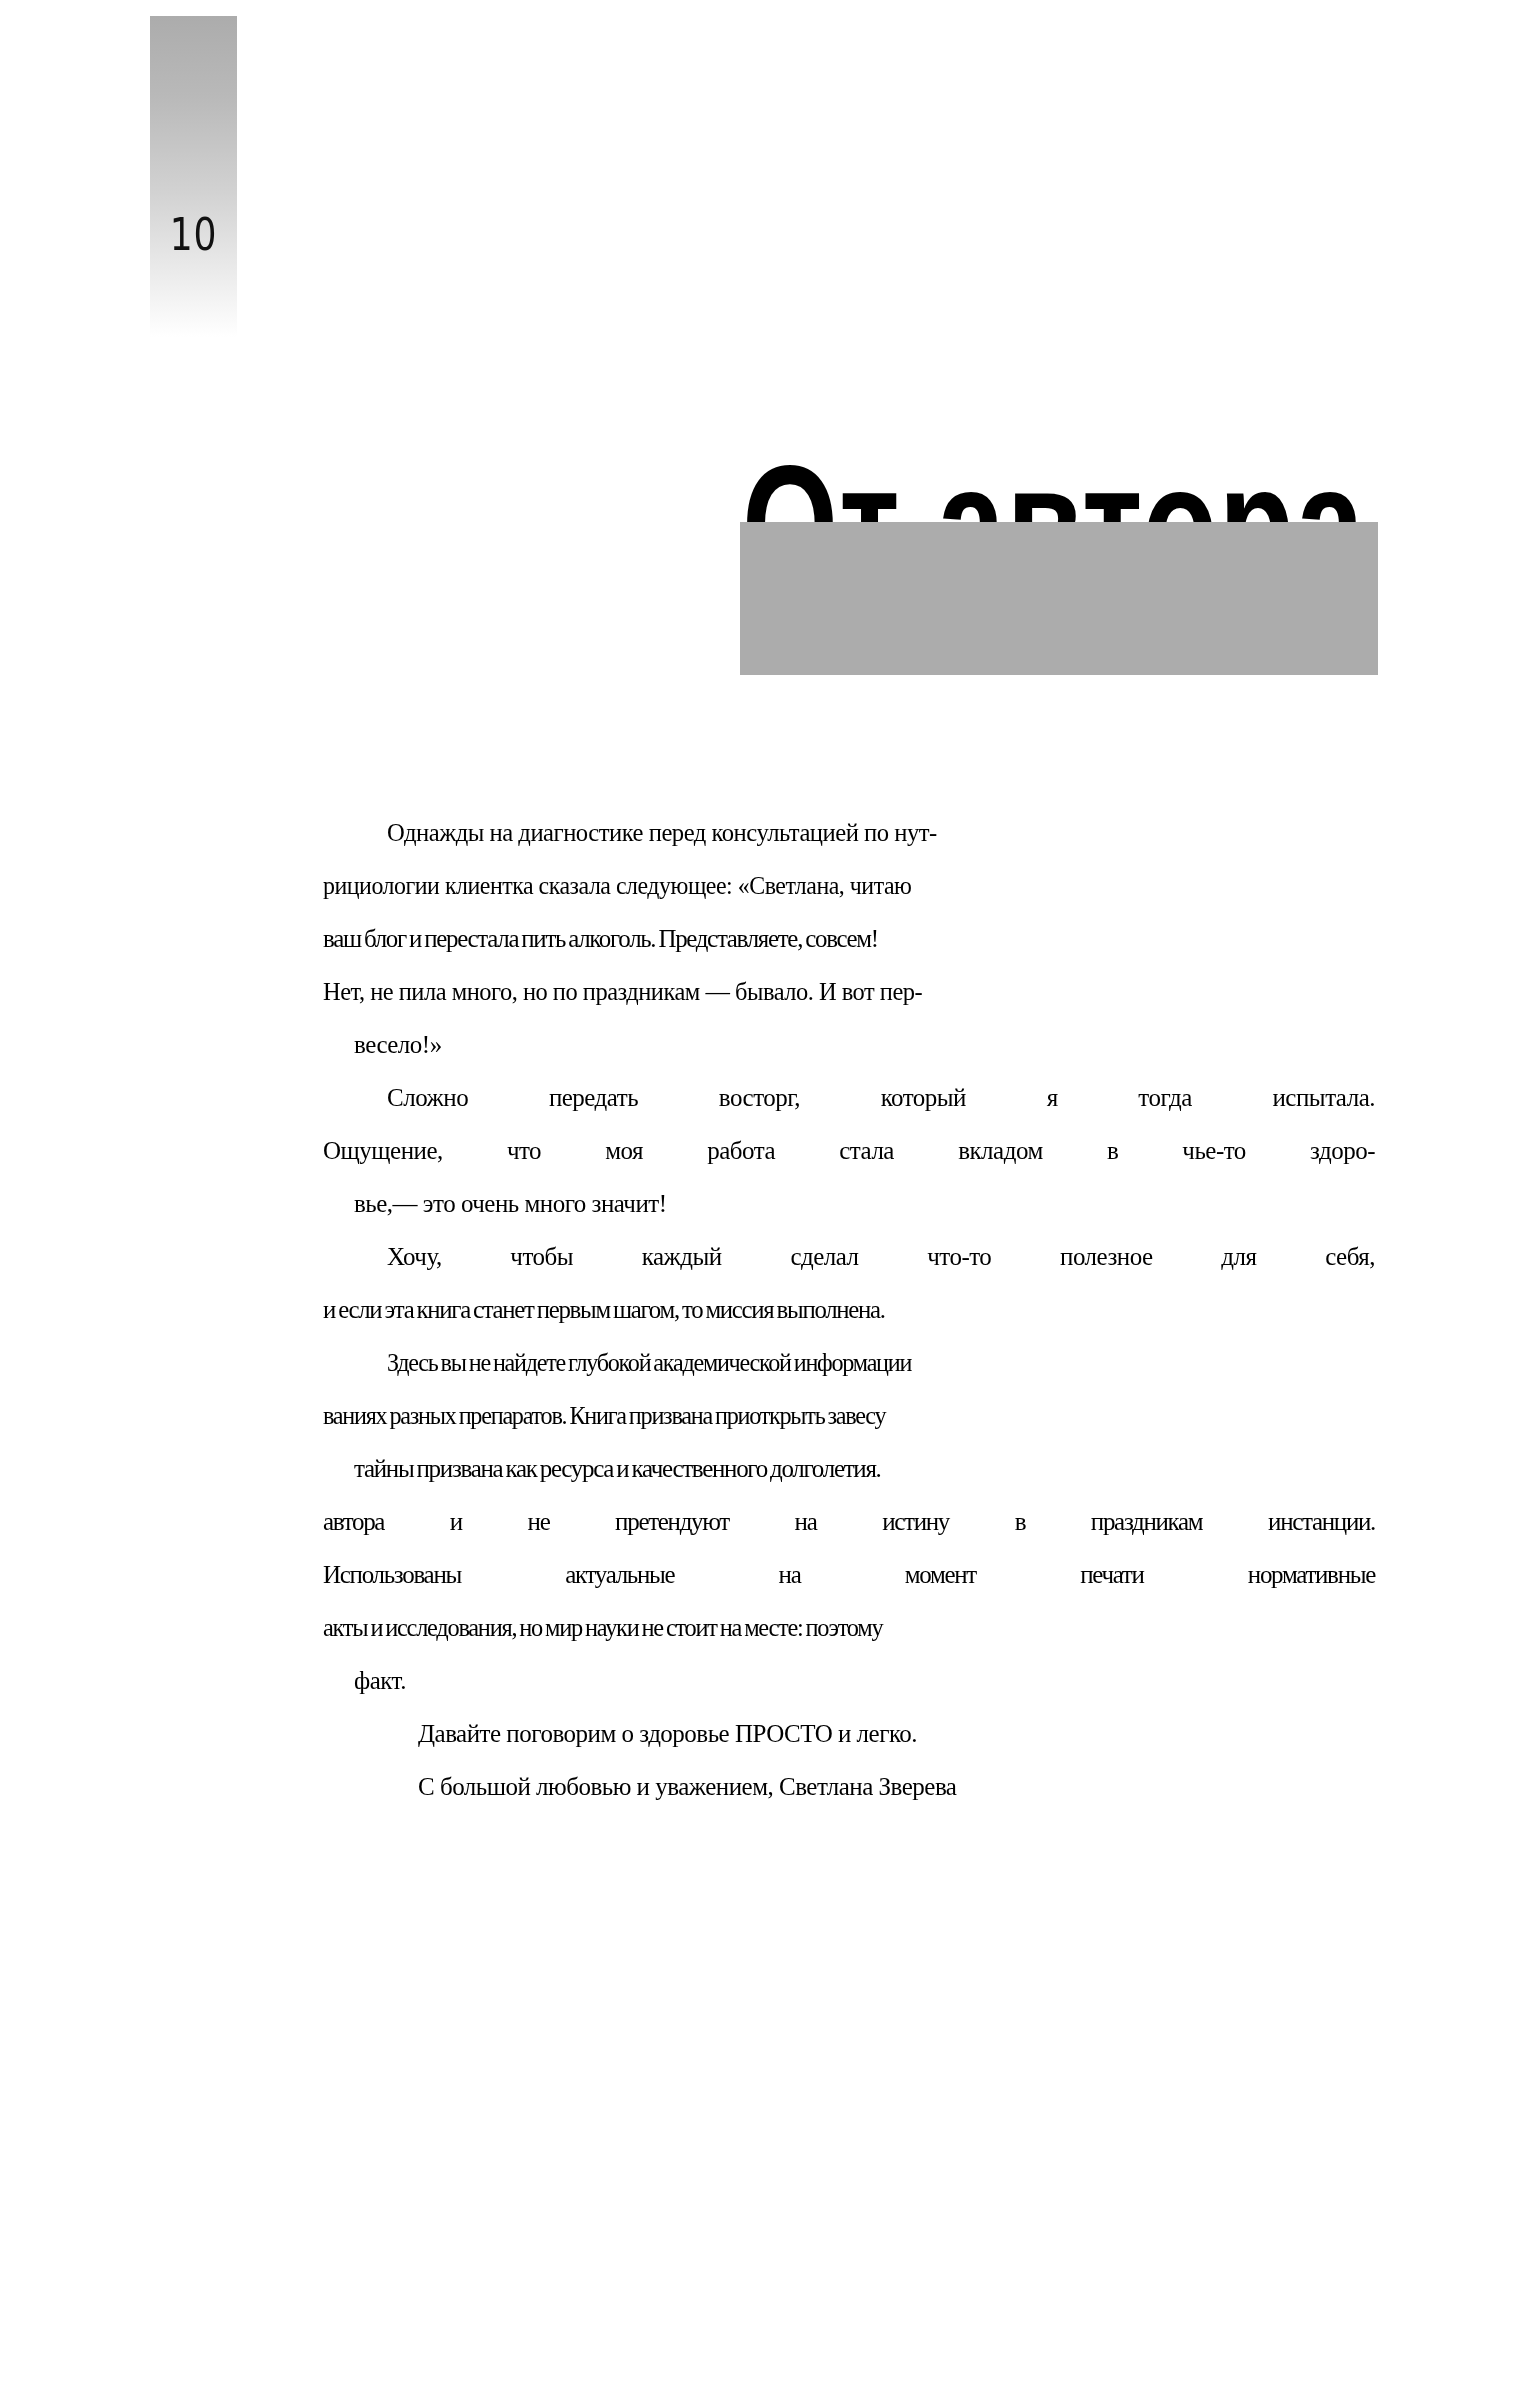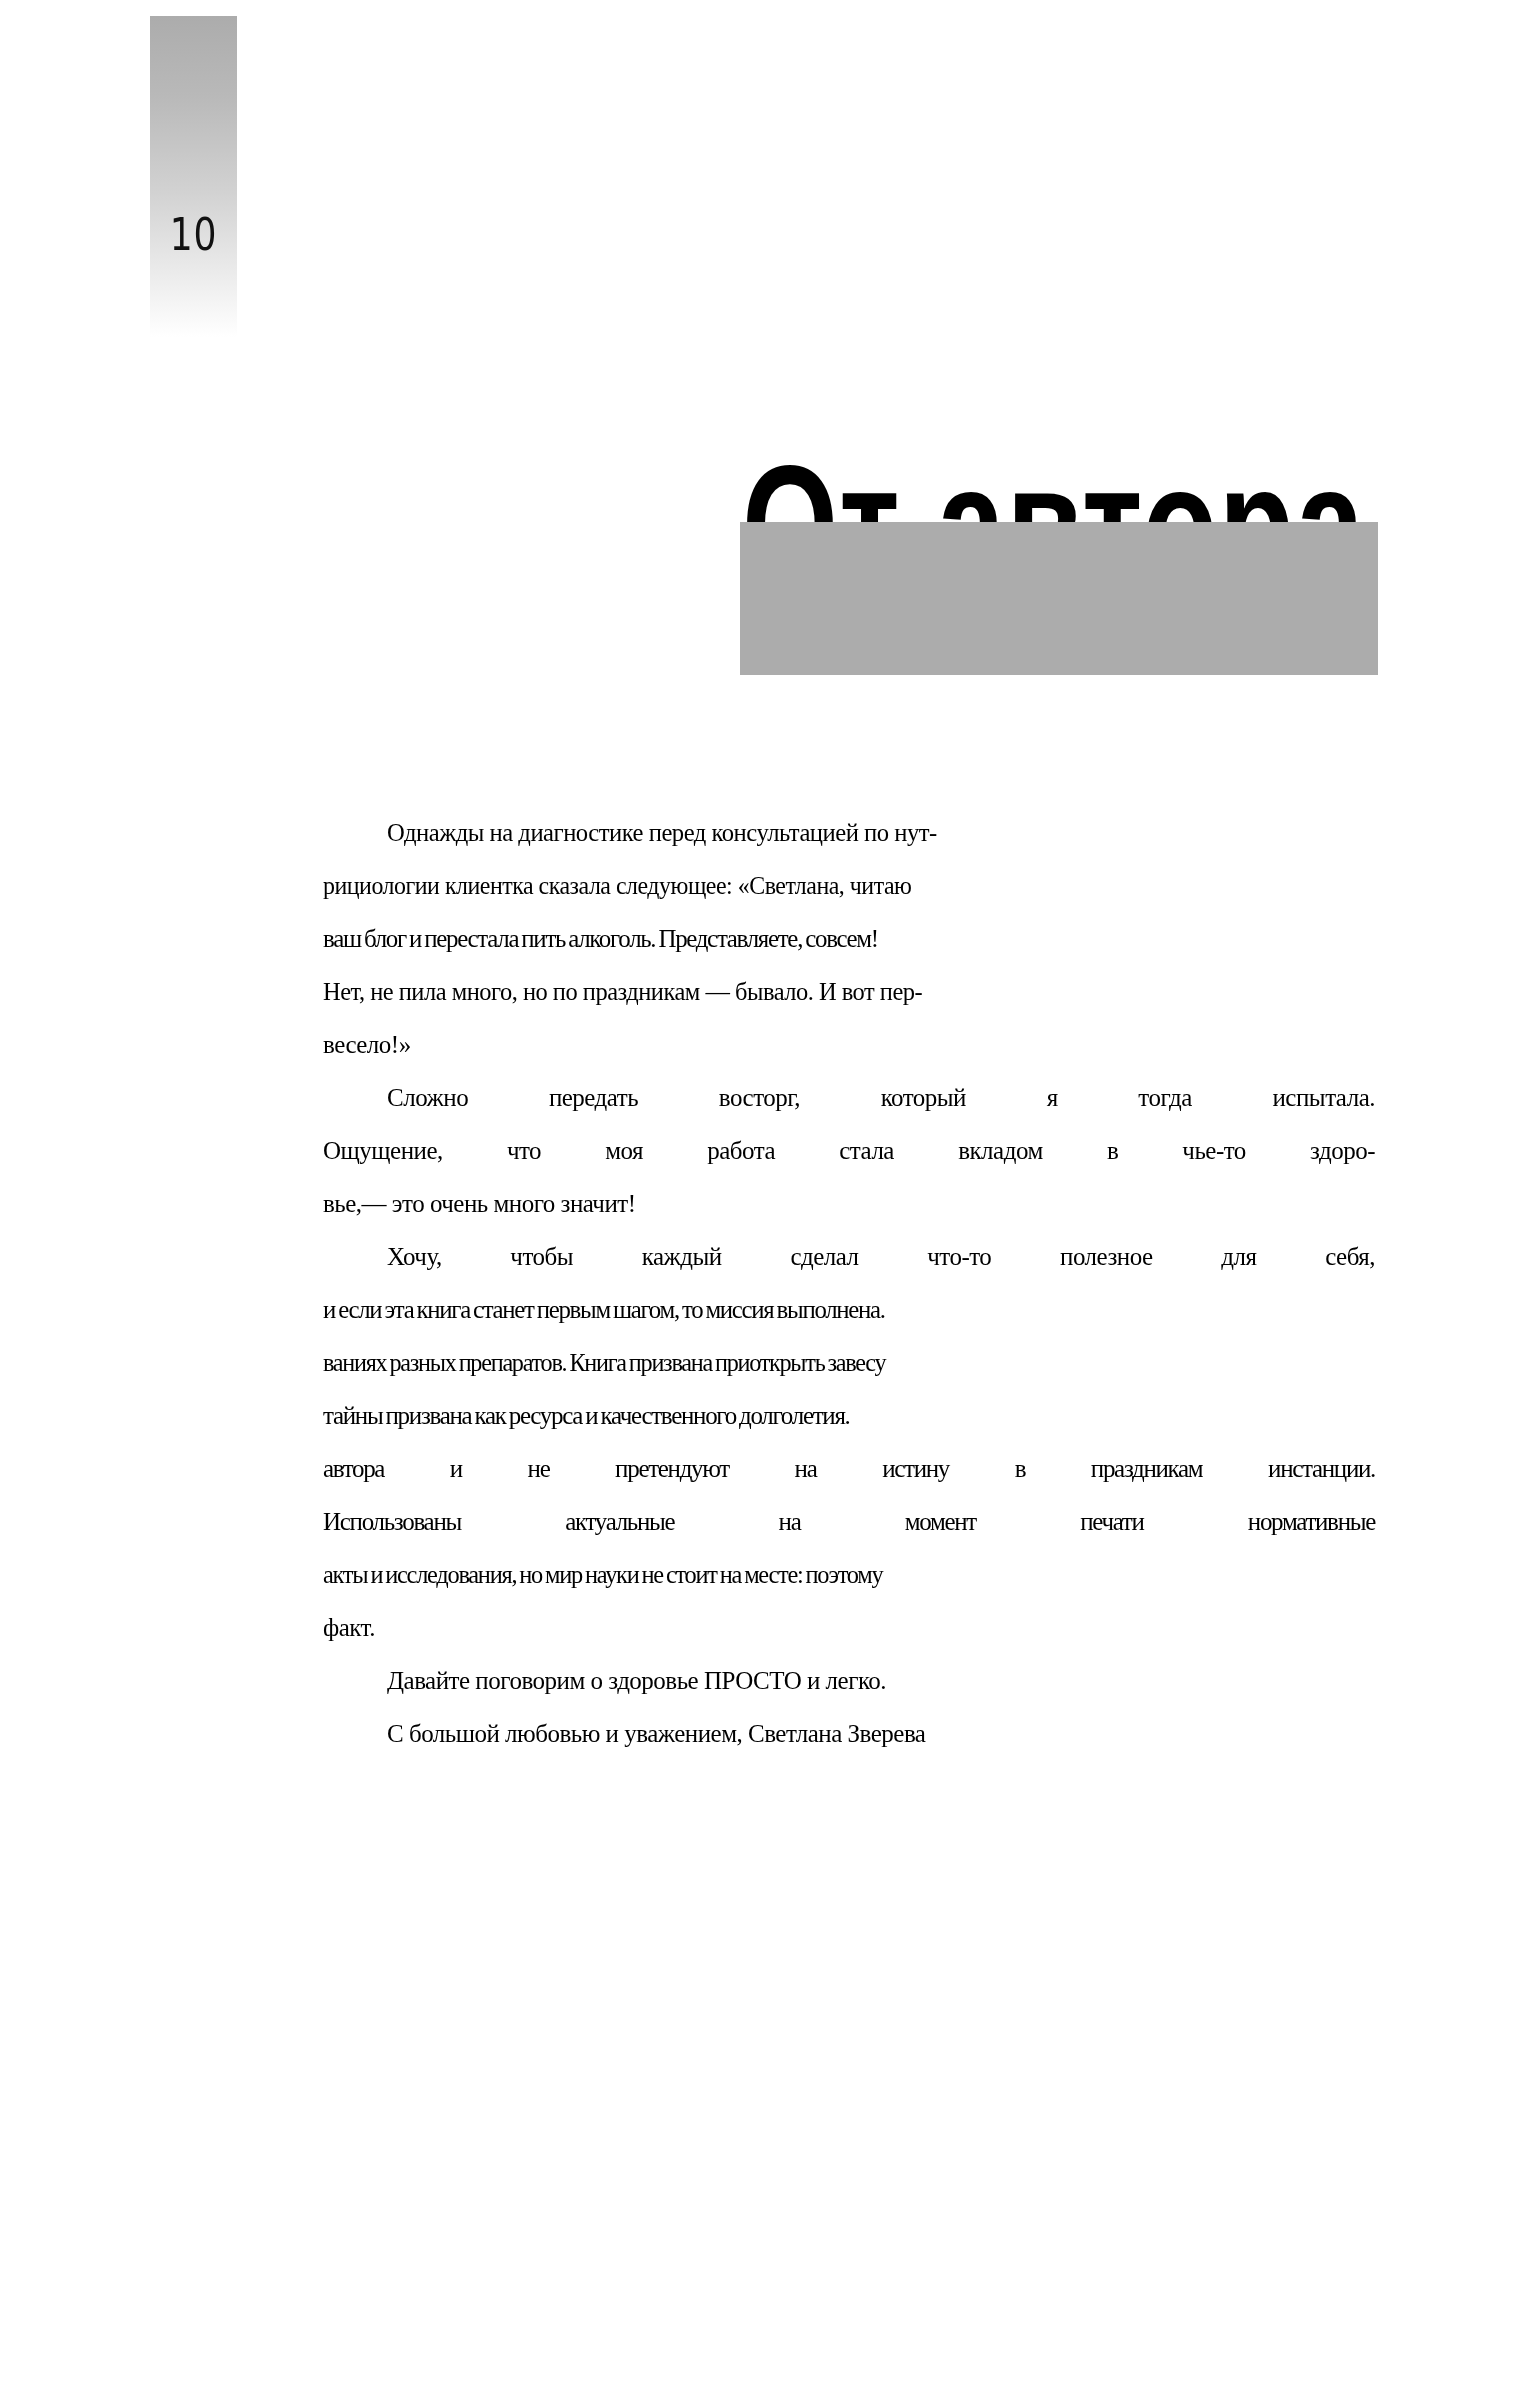--- a/index.html
+++ b/index.html
@@ -77,20 +77,21 @@
       white-space: nowrap;
       text-align: justify;
       text-align-last: justify;
       letter-spacing: -0.5px;
     }
     .line.indent {
       padding-left: 64px;
     }
     .line.last {
       text-align-last: left;
+      margin-left: 31px;
     }
     .line span.txt {
       display: block;
     }
     .line.cond {
       letter-spacing: -1.3px;
       word-spacing: -1.8px;
     }
   </style>
 </head>
@@ -122,20 +123,21 @@
     </div>
   <div class="line last">
       <span class="txt">вье,— это очень много значит!</span>
     </div>
 
   <div class="line indent">
       <span class="txt">Хочу, чтобы каждый сделал что-то полезное для себя,</span>
     </div>
   <div class="line cond"><span class="txt" style="display: inline-block; text-align: left; white-space: nowrap; transform-origin: left center; transform: scaleX(0.9932);">и если эта книга станет первым шагом, то миссия выполнена.</span></div>
 
+  <div class="line indent cond"><span class="txt" style="display: inline-block; text-align: left; white-space: nowrap; transform-origin: left center; transform: scaleX(0.9659);">Здесь вы не найдете глубокой академической информации</span></div>
   <div class="line cond"><span class="txt" style="display: inline-block; text-align: left; white-space: nowrap; transform-origin: left center; transform: scaleX(0.9679);">ваниях разных препаратов. Книга призвана приоткрыть завесу</span></div>
   <div class="line last cond">
       <span class="txt">тайны призвана как ресурса и качественного долголетия.</span>
     </div>
 
   <div class="line cond">
       <span class="txt">автора и не претендуют на истину в праздникам инстанции.</span>
     </div>
   <div class="line cond">
       <span class="txt">Использованы актуальные на момент печати нормативные</span>

